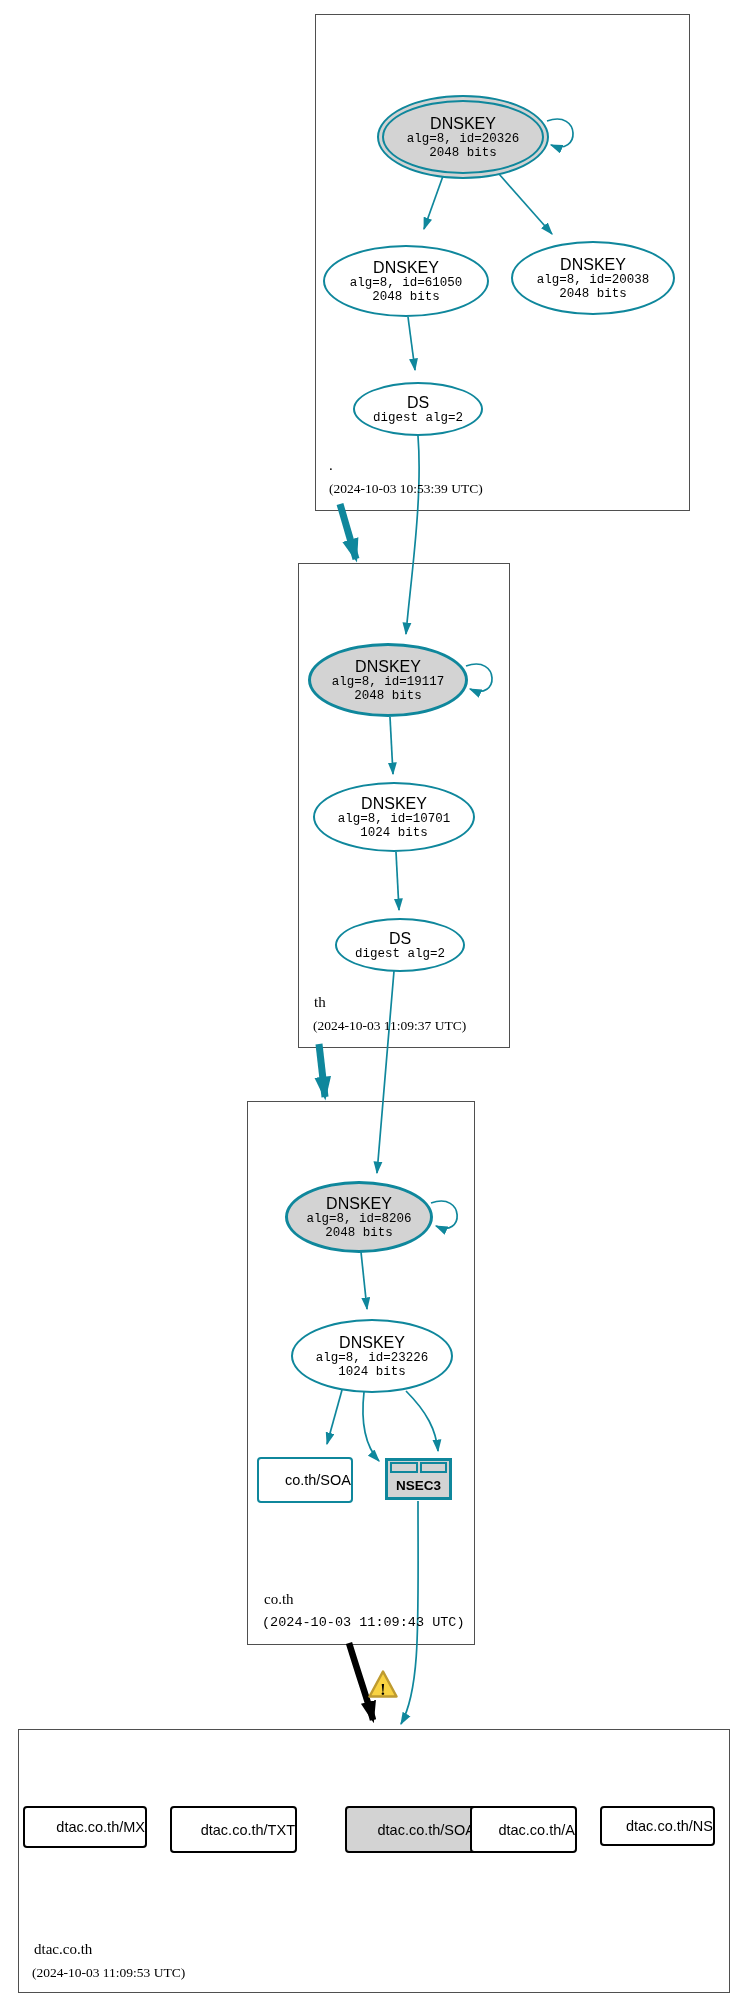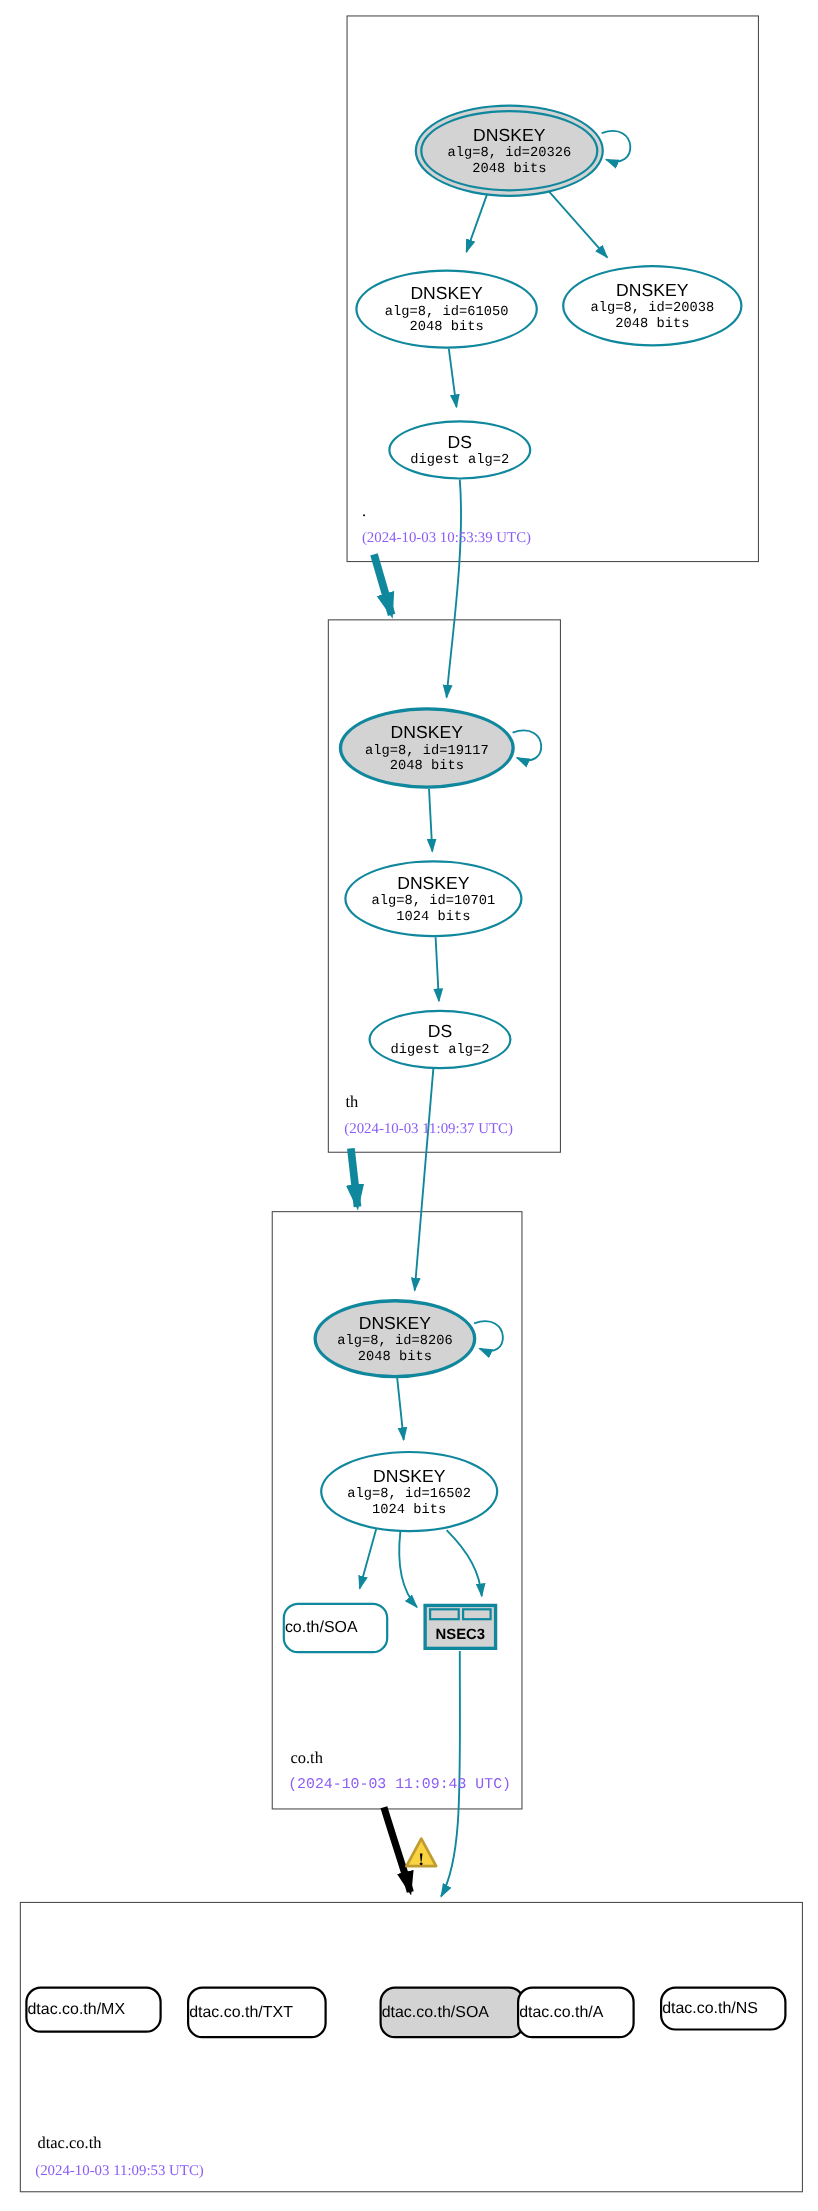--- a/index.html
+++ b/index.html
@@ -7,38 +7,38 @@
     --gray-fill:#d3d3d3;
     --box-border:#4f4f4f;
   }
   html,body{margin:0;padding:0;background:#ffffff;}
   #stage{
     position:relative;width:744px;height:2010px;background:#ffffff;
     font-family:"Liberation Sans",sans-serif;color:#000;overflow:hidden;
   }
   .zone-box{position:absolute;border:1px solid var(--box-border);background:transparent;}
   .zone-label{position:absolute;font-family:"Liberation Serif",serif;font-size:15px;color:#000;white-space:nowrap;}
-  .zone-ts{position:absolute;font-family:"Liberation Serif",serif;font-size:13.5px;color:#8b5cf6;white-space:nowrap;}
+  .zone-ts{position:absolute;font-family:"Liberation Serif",serif;font-size:13.5px;color:#000000;white-space:nowrap;}
   .ellipse{
     position:absolute;border-radius:50%;
     display:flex;flex-direction:column;align-items:center;justify-content:center;
     text-align:center;box-sizing:border-box;background:#fff;
   }
   .ellipse.b2{border:2px solid var(--teal);}
   .ellipse.b3{border:3px solid var(--teal);}
   .ellipse.grayfill{background:var(--gray-fill);}
   .double::before{
     content:"";position:absolute;inset:3px;border:2px solid var(--teal);
     border-radius:50%;pointer-events:none;
   }
   .node-title{font-size:16px;line-height:17px;position:relative;z-index:2;text-align:center;}
   .node-detail{font-family:Liberation Mono, monospace;font-size:12.5px;line-height:14px;position:relative;z-index:2;}
   .rrect{
-    position:absolute;border:2px solid #000;border-radius:14px;background:#fff;
-    display:flex;align-items:center;justify-content:flex-start;box-sizing:border-box;
+    position:absolute;border:2px solid #000;border-radius:4px;background:#fff;
+    display:flex;align-items:center;justify-content:flex-end;box-sizing:border-box;
     font-size:14.5px;white-space:nowrap;
   }
   .rrect.tealb{border-color:var(--teal);}
   .rrect.grayfill{background:var(--gray-fill);}
   .nsec3{
     position:absolute;border:3px solid var(--teal);background:var(--gray-fill);
     box-sizing:border-box;display:flex;flex-direction:column;font-weight:bold;
   }
   .nsec3-cells{display:flex;gap:2px;margin:1px 2px 0 2px;}
   .nsec3-cell{flex:1;height:7px;border:2px solid var(--teal);background:var(--gray-fill);}
@@ -134,21 +134,21 @@
   <div class="zone-label" style="left:314px;top:994px;">th</div>
   <div class="zone-ts" style="left:313px;top:1018px;">(2024-10-03 11:09:37 UTC)</div>
 
   <div class="ellipse b3 grayfill" style="left:285px;top:1181px;width:148px;height:72px;">
     <div class="node-title">DNSKEY</div>
     <div class="node-detail">alg=8, id=8206</div>
     <div class="node-detail">2048 bits</div>
   </div>
   <div class="ellipse b2" style="left:291px;top:1319px;width:162px;height:74px;">
     <div class="node-title">DNSKEY</div>
-    <div class="node-detail">alg=8, id=16502</div>
+    <div class="node-detail">alg=8, id=23226</div>
     <div class="node-detail">1024 bits</div>
   </div>
   <div class="rrect tealb" style="left:257px;top:1457px;width:96px;height:46px;">
     <span>co.th/SOA</span>
   </div>
   <div class="nsec3" style="left:385px;top:1458px;width:67px;height:42px;">
     <div class="nsec3-cells">
       <div class="nsec3-cell"></div>
       <div class="nsec3-cell"></div>
     </div>

